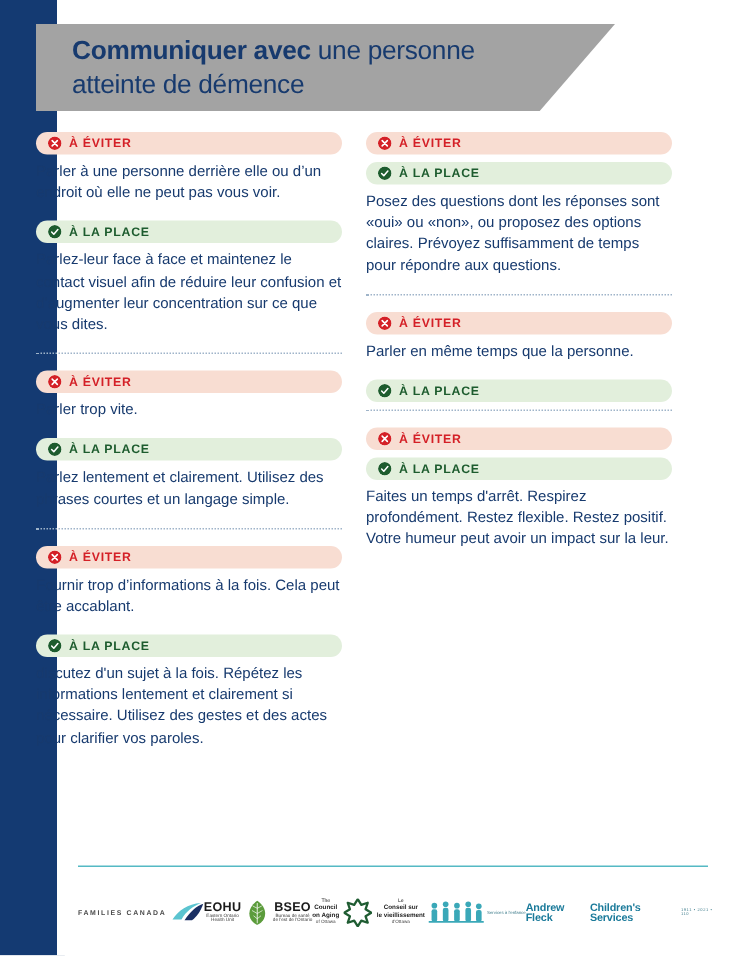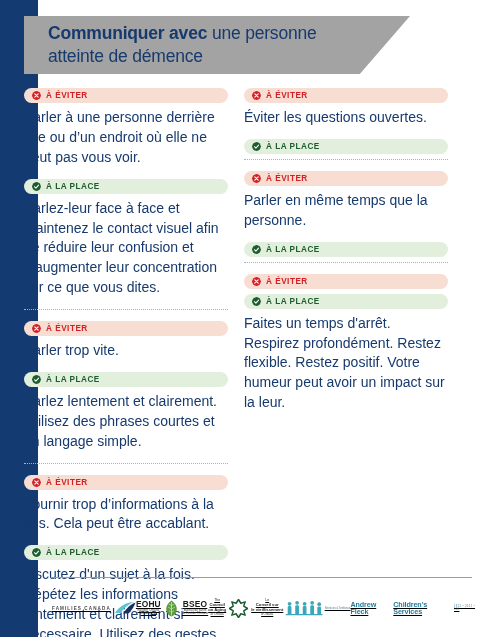--- a/index.html
+++ b/index.html
@@ -86,21 +86,21 @@
 
   .badge-icon {
     width: 9px; height: 9px;
     border-radius: 50%;
     flex: 0 0 auto;
     display: block;
   }
 
   .body-text {
     color: #173a6e;
-    font-size: 14px;
+    font-size: 10px;
     line-height: 1.42;
     margin-bottom: 11px;
   }
 
   .dotted-sep {
     border: none;
     border-top: 1px dotted #9fb4c9;
     margin: 0 0 11px 0;
     height: 0;
   }
@@ -115,21 +115,20 @@
   }
 
   .footer-logos {
     position: absolute;
     left: 52px; top: 584px;
     width: 428px; height: 48px;
     display: flex;
     align-items: center;
     justify-content: flex-start;
     z-index: 3;
-    text-decoration: underline;
   }
   .logo { display: flex; align-items: center; justify-content: center; }
 
   
   .logo-families { flex-direction: row; gap: 3px; }
   .logo-families .fc-text {
     font-size: 4.6px; font-weight: 700; color: #4a4a4a;
     letter-spacing: 1.1px; white-space: nowrap;
   }
 
@@ -238,29 +237,29 @@
   <div class="col">
 
     <div class="pair">
       <div class="badge avoid">
         <svg class="badge-icon" viewBox="0 0 20 20">
           <circle cx="10" cy="10" r="10" fill="#d42027"></circle>
           <path d="M6.2 6.2 L13.8 13.8 M13.8 6.2 L6.2 13.8" stroke="#ffffff" stroke-width="2.4" stroke-linecap="round"></path>
         </svg>
         <span>À ÉVITER</span>
       </div>
-      <div class="body-text">Éviter les questions ouvertes.</div>
-
-      <div class="badge instead">
-        <svg class="badge-icon" viewBox="0 0 20 20">
-          <circle cx="10" cy="10" r="10" fill="#1d5c2e"></circle>
-          <path d="M5.4 10.4 L8.6 13.6 L14.6 6.8" stroke="#ffffff" stroke-width="2.3" fill="none" stroke-linecap="round" stroke-linejoin="round"></path>
-        </svg>
-        <span>À LA PLACE</span>
-      </div>
+
+      <div class="badge instead">
+        <svg class="badge-icon" viewBox="0 0 20 20">
+          <circle cx="10" cy="10" r="10" fill="#1d5c2e"></circle>
+          <path d="M5.4 10.4 L8.6 13.6 L14.6 6.8" stroke="#ffffff" stroke-width="2.3" fill="none" stroke-linecap="round" stroke-linejoin="round"></path>
+        </svg>
+        <span>À LA PLACE</span>
+      </div>
+      <div class="body-text">Posez des questions dont les réponses sont «oui» ou «non», ou proposez des options claires. Prévoyez suffisamment de temps pour répondre aux questions.</div>
     </div>
 
     <hr class="dotted-sep">
 
     <div class="pair">
       <div class="badge avoid">
         <svg class="badge-icon" viewBox="0 0 20 20">
           <circle cx="10" cy="10" r="10" fill="#d42027"></circle>
           <path d="M6.2 6.2 L13.8 13.8 M13.8 6.2 L6.2 13.8" stroke="#ffffff" stroke-width="2.4" stroke-linecap="round"></path>
         </svg>

